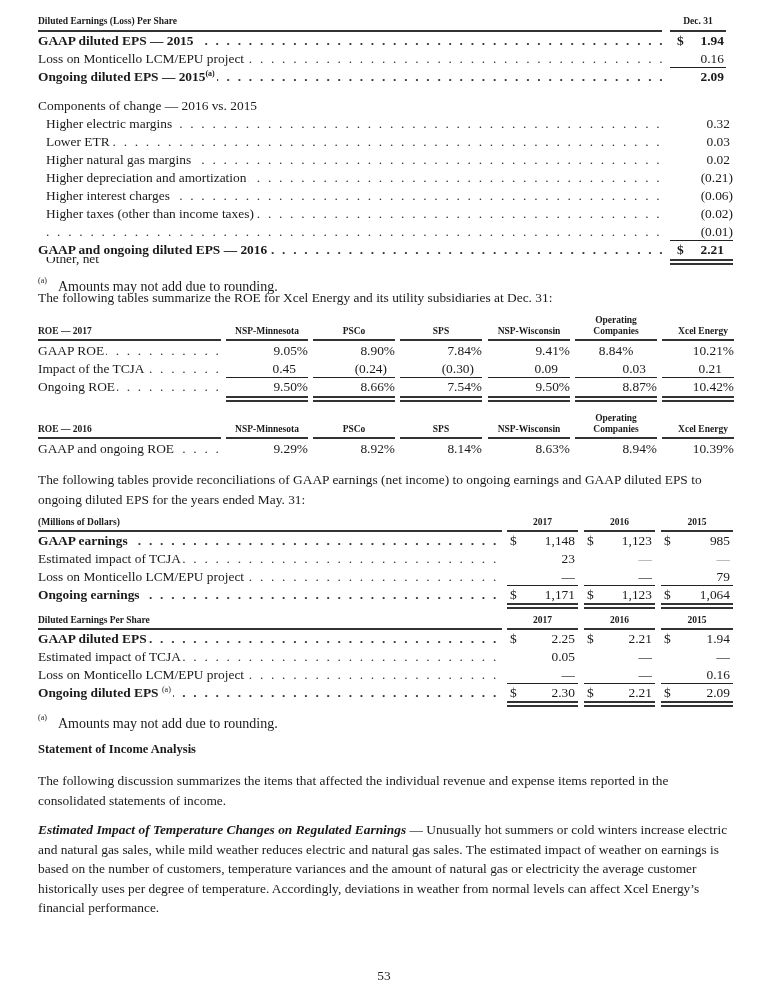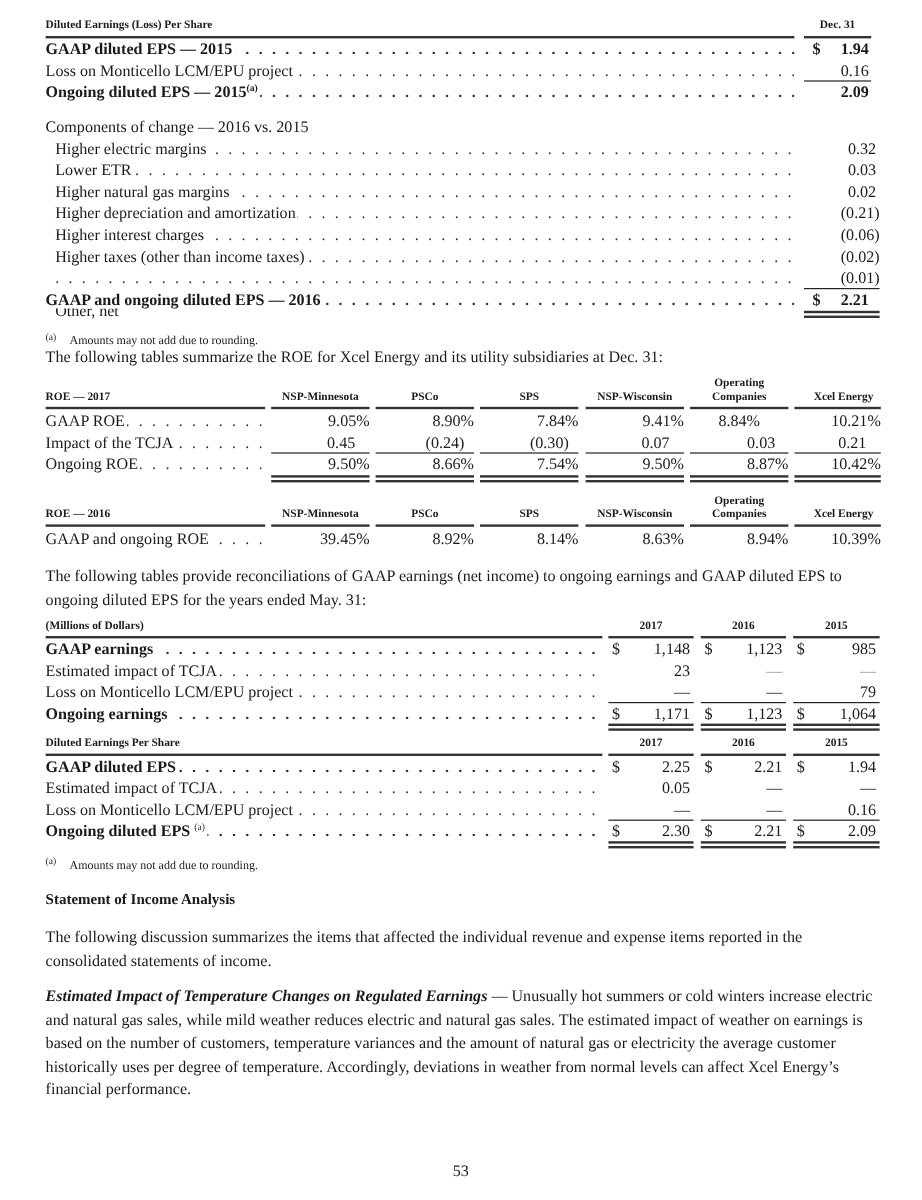--- a/index.html
+++ b/index.html
@@ -16,21 +16,21 @@
   .num { position: absolute; text-align: right; white-space: nowrap; }
   .dollar { position: absolute; white-space: nowrap; }
   .bold { font-weight: bold; }
   .hdr { position: absolute; font-size: 9.5px; font-weight: bold; white-space: nowrap; line-height: 11px; }
   .hdr.c { text-align: center; }
   .rule { position: absolute; height: 0; border-top: 2px solid #333; }
   .rule1 { position: absolute; height: 0; border-top: 1px solid #222; }
   .drule { position: absolute; height: 2px; border-top: 2px solid #333; border-bottom: 2px solid #333; }
   .para { position: absolute; font-size: 13.4px; line-height: 19.5px; }
   .sup { font-size: 8px; vertical-align: super; line-height: 0; }
-  .fn { position: absolute; font-size: 10px; white-space: nowrap; }
+  .fn { position: absolute; font-size: 14px; white-space: nowrap; }
 </style>
 </head>
 <body>
 
 <div>
   <div class="hdr abs" style="left:38px;top:16px;">Diluted Earnings (Loss) Per Share</div>
   <div class="hdr abs c" style="left:670px;top:16px;width:56px;">Dec. 31</div>
   <div class="rule" style="left:38px;top:30px;width:624px;"></div>
   <div class="rule" style="left:670px;top:30px;width:56px;"></div>
 
@@ -132,21 +132,21 @@
     <div class="num" style="left:488px;width:82px;">9.41%</div>
     <div class="num" style="left:575px;width:82px;text-align:center;">8.84%</div>
     <div class="num" style="left:662px;width:72px;">10.21%</div>
   </div>
   <div class="row" style="left:0;top:360px;width:768px;">
     <div class="dots" style="left:38px;width:180px;">. . . . . . . . . . . . . . . . . . . . . . . . . . . . . . . . . . . .</div>
     <div class="lbl" style="left:38px;"><span class="txt">Impact of the TCJA</span></div>
     <div class="num" style="left:226px;width:70px;">0.45</div>
     <div class="num" style="left:313px;width:74px;">(0.24)</div>
     <div class="num" style="left:400px;width:74px;">(0.30)</div>
-    <div class="num" style="left:488px;width:70px;">0.07</div>
+    <div class="num" style="left:488px;width:70px;">0.09</div>
     <div class="num" style="left:576px;width:70px;">0.03</div>
     <div class="num" style="left:662px;width:60px;">0.21</div>
   </div>
   <div class="rule1" style="left:226px;top:377px;width:82px;"></div>
   <div class="rule1" style="left:313px;top:377px;width:82px;"></div>
   <div class="rule1" style="left:400px;top:377px;width:82px;"></div>
   <div class="rule1" style="left:488px;top:377px;width:82px;"></div>
   <div class="rule1" style="left:575px;top:377px;width:82px;"></div>
   <div class="rule1" style="left:662px;top:377px;width:72px;"></div>
   <div class="row" style="left:0;top:378px;width:768px;">
@@ -181,21 +181,21 @@
   <div class="rule" style="left:226px;top:437px;width:82px;"></div>
   <div class="rule" style="left:313px;top:437px;width:82px;"></div>
   <div class="rule" style="left:400px;top:437px;width:82px;"></div>
   <div class="rule" style="left:488px;top:437px;width:82px;"></div>
   <div class="rule" style="left:575px;top:437px;width:82px;"></div>
   <div class="rule" style="left:662px;top:437px;width:72px;"></div>
 
   <div class="row" style="left:0;top:440px;width:768px;">
     <div class="dots" style="left:38px;width:180px;">. . . . . . . . . . . . . . . . . . . . . . . . . . . . . . . . . . . .</div>
     <div class="lbl" style="left:38px;"><span class="txt">GAAP and ongoing ROE</span></div>
-    <div class="num" style="left:226px;width:82px;">39.45%</div>
+    <div class="num" style="left:226px;width:82px;">9.29%</div>
     <div class="num" style="left:313px;width:82px;">8.92%</div>
     <div class="num" style="left:400px;width:82px;">8.14%</div>
     <div class="num" style="left:488px;width:82px;">8.63%</div>
     <div class="num" style="left:575px;width:82px;">8.94%</div>
     <div class="num" style="left:662px;width:72px;">10.39%</div>
   </div>
 </div>
 
 <div class="para" style="left:38px;top:470px;width:700px;">The following tables provide reconciliations of GAAP earnings (net income) to ongoing earnings and GAAP diluted EPS to ongoing diluted EPS for the years ended May. 31:</div>
 

